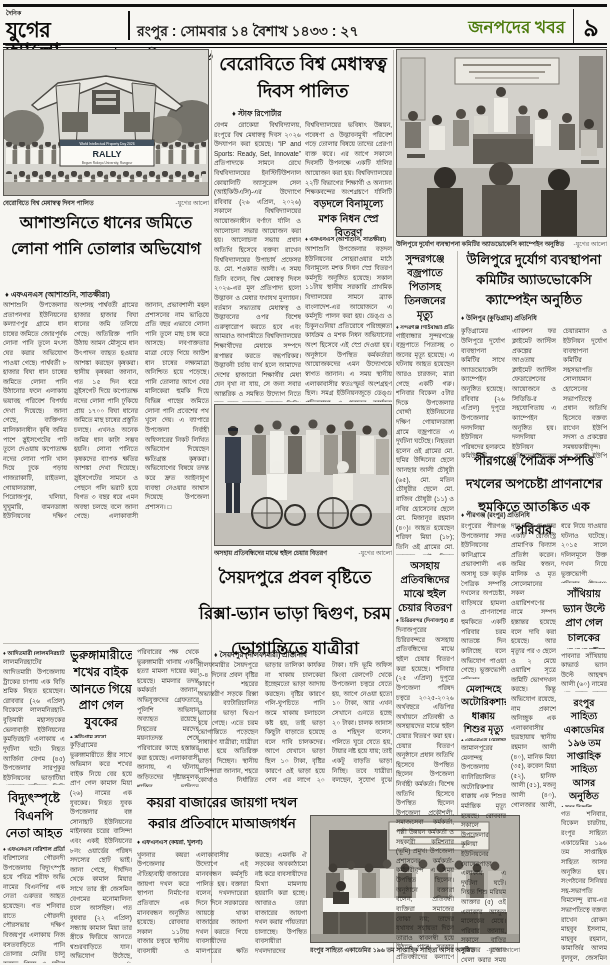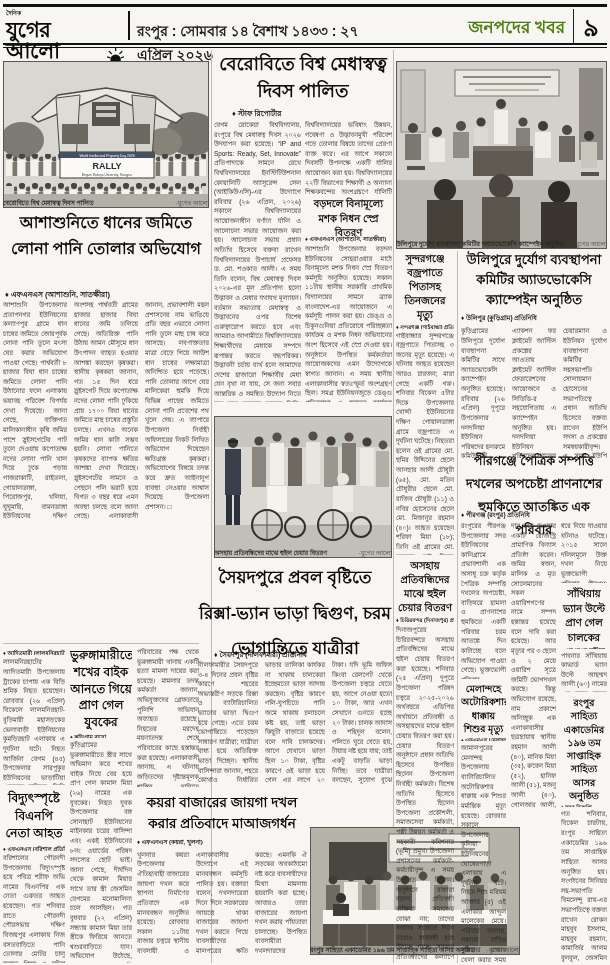--- a/index.html
+++ b/index.html
@@ -8,21 +8,21 @@
   .abs{position:absolute;box-sizing:border-box;}
   .rule{background:#111;}
   .vhair{background:#bdbbb4;width:1px;}
   .hhair{background:#bdbbb4;height:1px;}
   .hl{font-weight:800;text-align:center;color:#0d0c0b;}
   .bl{font-weight:bold;color:#1b1a18;white-space:nowrap;overflow:hidden;}
   .bd{font-size:6.4px;line-height:1.5;text-align:justify;color:#262420;overflow:hidden;word-break:break-word;}
   .cols3{column-count:3;column-gap:7px;}
   .cap{display:flex;justify-content:space-between;font-size:6.2px;font-weight:bold;color:#2a2926;overflow:hidden;}
   .cap .cr{font-weight:normal;color:#444;}
-  .photo{border:1px solid #5a5853;background:#cfcdc7;overflow:hidden;margin-top:12px;}
+  .photo{border:1px solid #5a5853;background:#cfcdc7;overflow:hidden;}
   .photo svg{display:block;}
   .stack{display:flex;flex-direction:column;overflow:hidden;}
   .stack .bd{flex:1 1 auto;}
   .mh-title{font-weight:800;font-size:21px;letter-spacing:-.5px;line-height:1;color:#0b0a09;}
   .mh-small{font-size:6px;font-weight:bold;color:#1a1918;}
   .mh-tag{font-size:4.4px;color:#333;border-top:1px solid #333;margin-top:2px;padding-top:1px;white-space:nowrap;overflow:hidden;}
   .dbl{border-top:2.6px solid #111;border-bottom:1px solid #111;height:5px;}
 </style>
 </head>
 <body>

